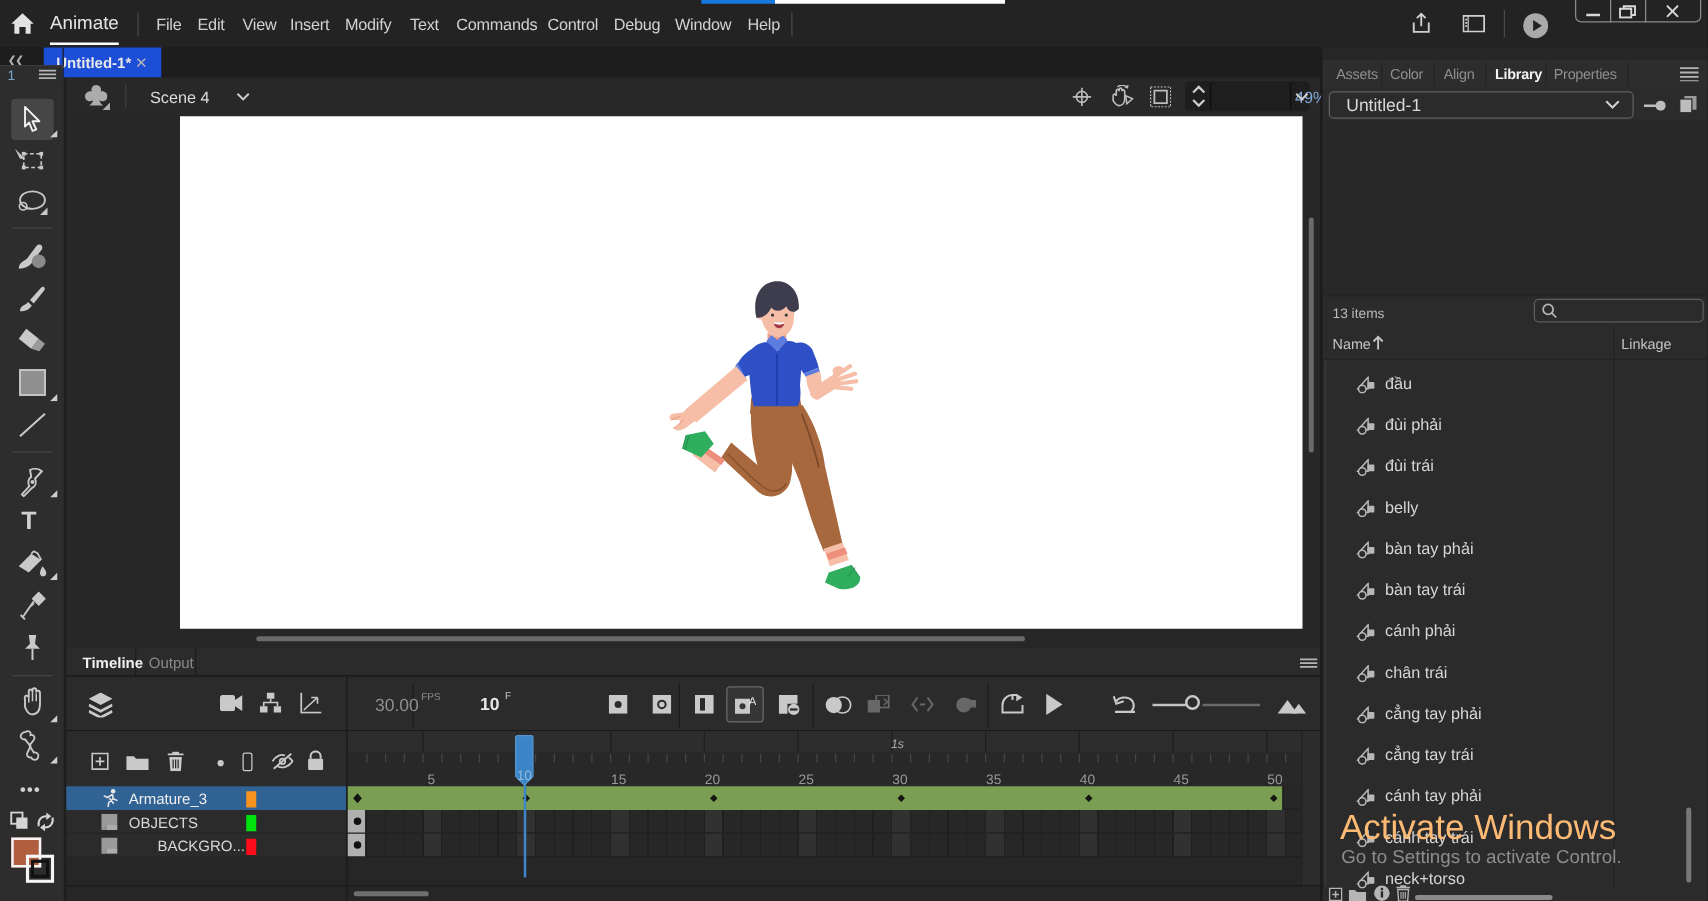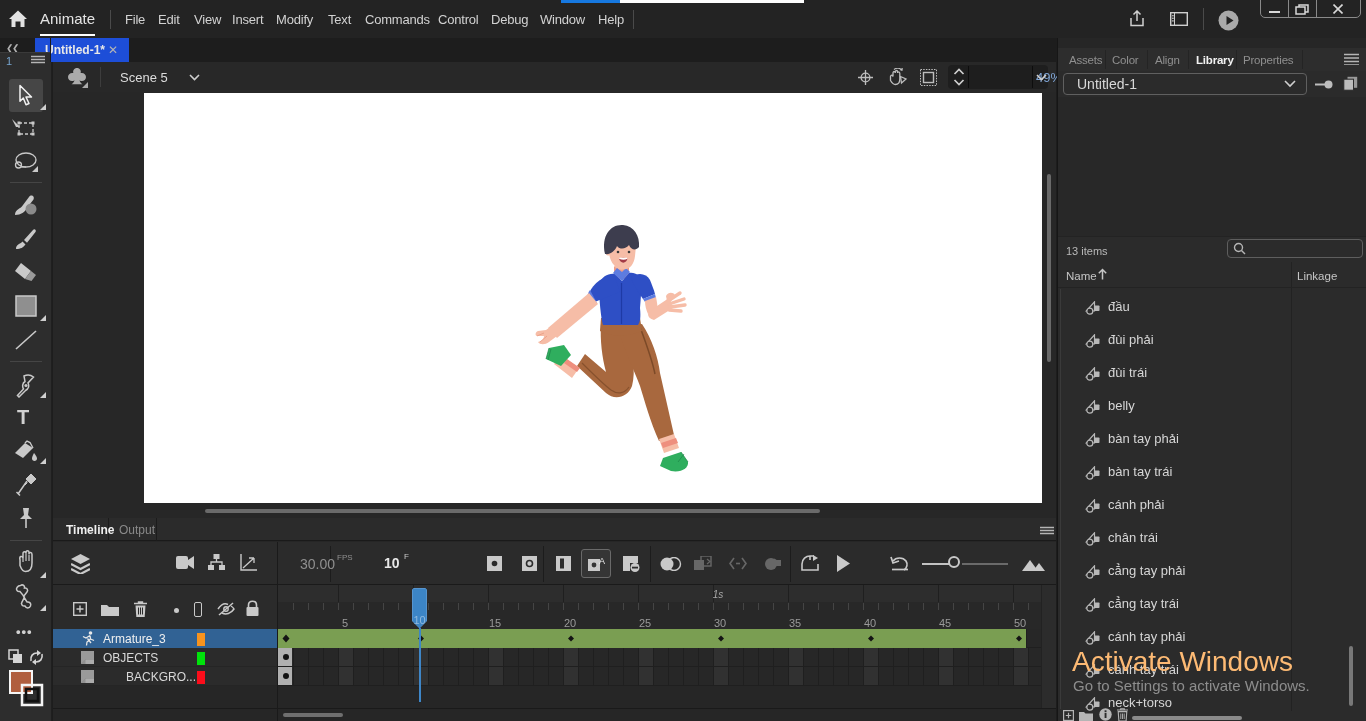--- a/index.html
+++ b/index.html
@@ -225,21 +225,21 @@
     </svg>
 
 <div class="abs" id="scenebar"></div>
 <svg class="ic" style="left:68px;top:68px;" width="18" height="19" viewBox="0 0 18 19">
       <path d="M9 0 C11.8 0 13.6 2.7 12.6 5.1 C15.5 4.3 18 6.5 18 9 C18 12.3 14.3 14.3 11.5 12.2 C11.9 13.9 13 15.3 14.5 16.3 L3.5 16.3 C5 15.3 6.1 13.9 6.5 12.2 C3.7 14.3 0 12.3 0 9 C0 6.5 2.5 4.3 5.4 5.1 C4.4 2.7 6.2 0 9 0 Z" fill="#ababab"></path>
     </svg>
 <svg class="ic" style="left:82px;top:82px;" width="6" height="6" viewBox="0 0 6 6">
       <path d="M6 0 V6 H0 Z" fill="#ababab"></path>
     </svg>
 <div class="abs" style="left:100px;top:67px;width:1px;height:20px;background:#3d3d3d;"></div>
-<div class="abs" id="scenelbl">Scene 5</div>
+<div class="abs" id="scenelbl">Scene 4</div>
 <svg class="ic" style="left:189px;top:74px;" width="11" height="7" viewBox="0 0 11 7">
       <path d="M1 1 L5.5 5.5 L10 1" fill="none" stroke="#cfcfcf" stroke-width="1.6"></path>
     </svg>
 <svg class="ic" style="left:858px;top:70px;" width="15" height="15" viewBox="0 0 15 15">
       <circle cx="7.5" cy="7.5" r="4.4" fill="none" stroke="#bdbdbd" stroke-width="1.3"></circle>
       <path d="M7.5 0 V15 M0 7.5 H15" stroke="#bdbdbd" stroke-width="1.3"></path>
     </svg>
 <svg class="ic" style="left:888px;top:68px;" width="19" height="18" viewBox="0 0 19 18">
       <path d="M2.5 10 C2 7 4 6.5 5 8.5 L5 5 C5 3 7.3 3 7.3 5 L7.3 4 C7.3 2 9.6 2 9.6 4 L9.6 5 C9.6 3.5 11.8 3.5 11.8 5.5 L11.8 11 C11.8 14.5 9.8 16.5 7.3 16.5 C5.3 16.5 4 15 2.5 12.5 Z" fill="none" stroke="#bdbdbd" stroke-width="1.3"></path>
       <path d="M12.5 8.5 L18 11 L13.5 15 Z" fill="none" stroke="#bdbdbd" stroke-width="1.3"></path>
@@ -648,21 +648,21 @@
       </svg>
 <div class="abs" style="left:1108px;top:662px;color:#d6d6d6;font-size:13px;">cánh tay trái</div>
 <svg class="ic" style="left:1085px;top:697px;" width="15" height="14" viewBox="0 0 15 14">
         <path d="M9.5 0.8 L9.5 10 L1.2 10 Z" fill="none" stroke="#b8b8b8" stroke-width="1.2"></path>
         <rect x="9" y="4.5" width="5.5" height="5.5" rx="0.8" fill="#b8b8b8"></rect>
         <circle cx="4.8" cy="10.2" r="3" fill="#2b2b2b" stroke="#b8b8b8" stroke-width="1.2"></circle>
       </svg>
 <div class="abs" style="left:1108px;top:695px;color:#d6d6d6;font-size:13px;">neck+torso</div>
 </div>
 <div class="abs" id="actwin1" style="left:1072px;top:646px;">Activate Windows</div>
-<div class="abs" id="actwin2" style="left:1073px;top:677px;">Go to Settings to activate Windows.</div>
+<div class="abs" id="actwin2" style="left:1073px;top:677px;">Go to Settings to activate Control.</div>
 <svg class="ic" style="left:1063px;top:710px;" width="11" height="11" viewBox="0 0 11 11">
       <rect x="0.6" y="0.6" width="9.8" height="9.8" fill="none" stroke="#b5b5b5" stroke-width="1.2"></rect>
       <path d="M5.5 2.8 V8.2 M2.8 5.5 H8.2" stroke="#b5b5b5" stroke-width="1.2"></path>
     </svg>
 <svg class="ic" style="left:1079px;top:711px;" width="14" height="10" viewBox="0 0 14 10">
       <path d="M0 10 V1 H5 L6.5 2.5 H14 V10 Z" fill="#b5b5b5"></path>
     </svg>
 <svg class="ic" style="left:1099px;top:708px;" width="13" height="13" viewBox="0 0 13 13">
       <circle cx="6.5" cy="6.5" r="6.2" fill="#b5b5b5"></circle>
       <rect x="5.6" y="5" width="1.9" height="5" fill="#2b2b2b"></rect>

